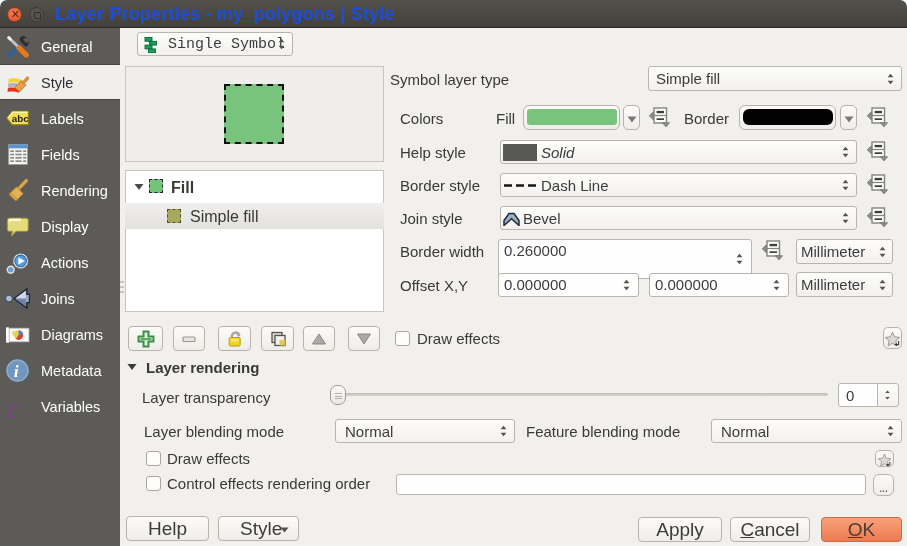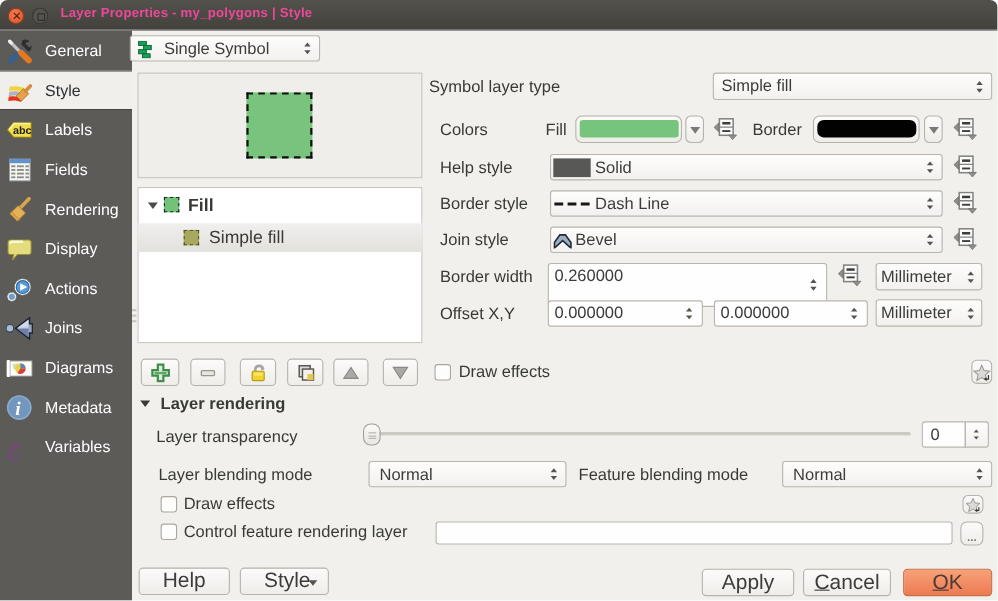--- a/index.html
+++ b/index.html
@@ -1,21 +1,21 @@
 <!DOCTYPE html>
 <html><head>
 <meta charset="utf-8">
 <style>
   * { margin:0; padding:0; box-sizing:border-box; }
   html,body { width:907px; height:546px; background:#fff; }
   body { font-family:"Liberation Sans", sans-serif; position:relative; overflow:hidden; }
   .abs { position:absolute; }
   
   #titlebar { left:0; top:0; width:907px; height:28px; background:linear-gradient(#52514B,#42413C); border-radius:7px 7px 0 0; border-bottom:1px solid #2e2d29; }
-  #title { left:55px; top:4px; color:#ec4899; font-size:12px; font-weight:bold; letter-spacing:0.2px; }
+  #title { left:55px; top:4px; color:#1d4ed8; font-size:18px; font-weight:bold; letter-spacing:0.2px; }
   .wbtn { top:7px; width:15px; height:15px; border-radius:50%; }
   #btn-close { left:7px; background:radial-gradient(circle at 40% 35%, #F07A50, #E1502A); border:1px solid #923F1E; }
   #btn-close:before { content:"×"; position:absolute; left:3.2px; top:-2.2px; font-size:14px; color:#4A1D10; font-weight:normal; }
   #btn-max { left:29px; background:#55534E; border:1px solid #3a3934; }
   #btn-max:before { content:""; position:absolute; left:3.5px; top:3.5px; width:5px; height:5px; border:1.5px solid #2f2e2a; border-radius:1px; }
   
   #sidebar { left:0; top:28px; width:120px; height:518px; background:#5C5B58; }
   .sitem { position:absolute; left:0; width:120px; height:36px; color:#FFFFFF; font-size:14.5px; }
   .sitem .lbl { position:absolute; left:41px; top:11px; }
   .sitem.sel { background:#F1EFEC; color:#2A2D33; box-shadow:inset 0 1px 0 #45443F, inset 0 -1px 0 #45443F; }
@@ -153,21 +153,21 @@
     <div class="sitem" style="top: 388px;">
       <span class="sicon"><svg viewBox="0 0 24 24">
           <text x="1.5" y="23" font-size="30" font-style="italic" fill="#7A4680" font-family="Liberation Serif, serif">ε</text>
         </svg></span>
       <span class="lbl">Variables</span>
     </div>
   </div>
 
 <div class="abs" id="content"></div>
 
-<div class="combo" id="symcombo" style="left:118px; top:32px; width:173px; height:24px;">
+<div class="combo" id="symcombo" style="left:137px; top:32px; width:156px; height:24px;font-family:Liberation Mono, monospace;">
   <svg class="abs" style="left:6px;top:4px" width="16" height="16" viewBox="0 0 16 16">
     <rect x="1" y="0.5" width="7" height="3.8" fill="#18A057" stroke="#0C6B38" stroke-width="0.9"></rect>
     <rect x="5.5" y="4.3" width="7" height="3.8" fill="#18A057" stroke="#0C6B38" stroke-width="0.9"></rect>
     <rect x="1" y="8.1" width="7" height="3.8" fill="#18A057" stroke="#0C6B38" stroke-width="0.9"></rect>
     <rect x="4.5" y="11.9" width="7" height="3.8" fill="#18A057" stroke="#0C6B38" stroke-width="0.9"></rect>
   </svg>
   <span class="ctext" style="left:30px;">Single Symbol</span>
   <svg class="updown" width="9" height="14" viewBox="0 0 9 14">
       <path d="M1.2 5 L4.5 1 L7.8 5 Z" fill="#55534E"></path>
       <path d="M1.2 9 L4.5 13 L7.8 9 Z" fill="#55534E"></path>
@@ -260,21 +260,21 @@
 <div class="abs ovr" style="left: 866px; top: 107px; width: 24px; height: 21px;"><svg width="24" height="21" viewBox="0 0 24 21">
     <rect x="6" y="1" width="12.5" height="15" fill="#FDFDFC" stroke="#83837F" stroke-width="1.4"></rect>
     <line x1="6" y1="8.5" x2="18.5" y2="8.5" stroke="#83837F" stroke-width="1.2"></line>
     <rect x="8.6" y="3.9" width="7.4" height="2.3" fill="#3D3D3B"></rect>
     <rect x="8.6" y="11.3" width="7.4" height="1.7" fill="#3D3D3B"></rect>
     <path d="M5.3 4.8 L1.2 8.8 L5.3 12.8 Z" fill="#8F8F8C" stroke="#6E6E6A" stroke-width="0.7"></path>
     <path d="M14.3 15.7 H21.6 L18 19.9 Z" fill="#8F8F8C" stroke="#6E6E6A" stroke-width="0.7"></path>
   </svg></div>
 
 <div class="lbl14" style="left:400px; top:144px;">Help style</div>
-<div class="combo" style="left:500px; top:140px; width:357px; height:24px;">
+<div class="combo" style="left:500px; top:140px; width:357px; height:24px;font-style:italic;">
   <div class="abs" style="left:2px; top:3px; width:34px; height:17px; background:#585856;"></div>
   <span class="ctext" style="left:40px;">Solid</span>
   <svg class="updown" width="9" height="14" viewBox="0 0 9 14">
       <path d="M1.2 5 L4.5 1 L7.8 5 Z" fill="#55534E"></path>
       <path d="M1.2 9 L4.5 13 L7.8 9 Z" fill="#55534E"></path>
     </svg>
 </div>
 <div class="abs ovr" style="left: 866px; top: 141px; width: 24px; height: 21px;"><svg width="24" height="21" viewBox="0 0 24 21">
     <rect x="6" y="1" width="12.5" height="15" fill="#FDFDFC" stroke="#83837F" stroke-width="1.4"></rect>
     <line x1="6" y1="8.5" x2="18.5" y2="8.5" stroke="#83837F" stroke-width="1.2"></line>
@@ -420,21 +420,21 @@
 
 <div class="checkbox" style="left:146px; top:451px;"></div>
 <div class="lbl14" style="left:167px; top:450px;">Draw effects</div>
 <div class="btn" style="left:875px; top:450px; width:19px; height:17px; border-radius:5px;"><svg width="15" height="15" viewBox="0 0 17 17" style="margin-top:1px">
       <path d="M8.5 1.2 L10.6 5.9 L15.6 6.4 L11.8 9.8 L12.9 14.8 L8.5 12.2 L4.1 14.8 L5.2 9.8 L1.4 6.4 L6.4 5.9 Z" fill="#DCDAD6" stroke="#9B9995" stroke-width="1"></path>
       <path d="M14.6 10 V13.6 H12" fill="none" stroke="#3a3a3a" stroke-width="1.1"></path>
       <path d="M10.2 13.6 l2.6-1.6 v3.2 Z" fill="#3a3a3a"></path>
     </svg></div>
 
 <div class="checkbox" style="left:146px; top:476px;"></div>
-<div class="lbl14" style="left:167px; top:475px;">Control feature rendering layer</div>
+<div class="lbl14" style="left:167px; top:475px;">Control effects rendering order</div>
 <div class="input" style="left:396px; top:474px; width:470px; height:21px;"></div>
 <div class="btn" style="left:873px; top:474px; width:21px; height:22px; border-radius:6px; font-size:14px; line-height:24px; color:#6E6C66; letter-spacing:-1px; text-indent:-1px;">...</div>
 
 <div class="btn" style="left:126px; top:516px; width:83px; height:25px; line-height:23px;">Help</div>
 <div class="btn" style="left:218px; top:516px; width:81px; height:25px; line-height:23px; text-align:left; padding-left:21px;">Style
   <svg style="position:absolute; right:9px; top:10px;" width="9" height="6" viewBox="0 0 9 6">
       <path d="M0.5 0.5 L8.5 0.5 L4.5 5.5 Z" fill="#55534E"></path>
     </svg>
 </div>
 <div class="btn" style="left:638px; top:517px; width:84px; height:25px; line-height:23px;">Apply</div>

